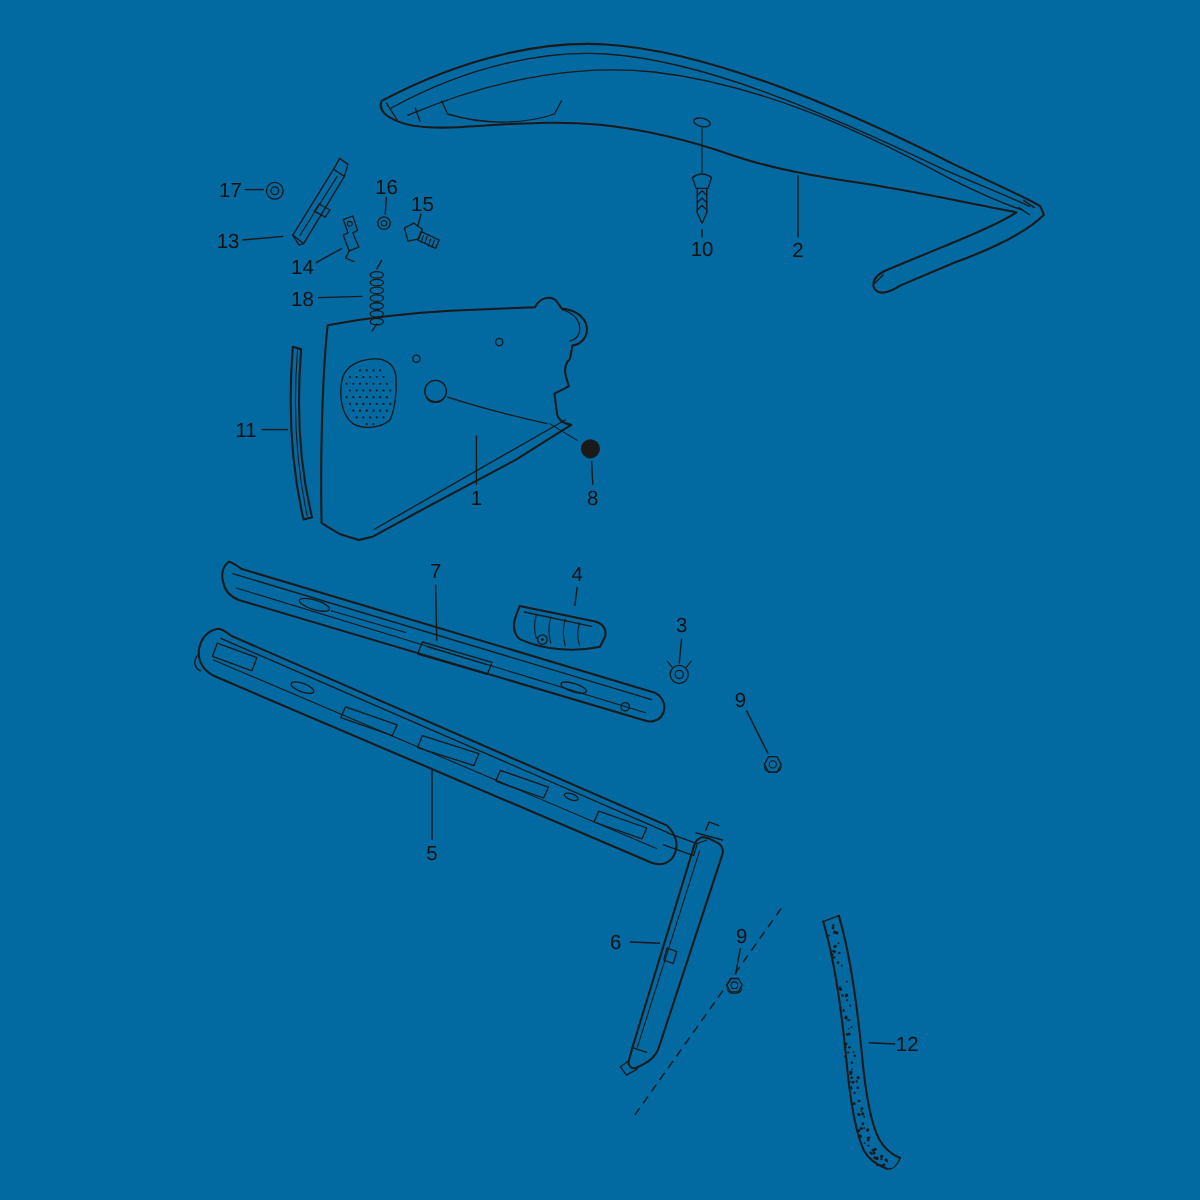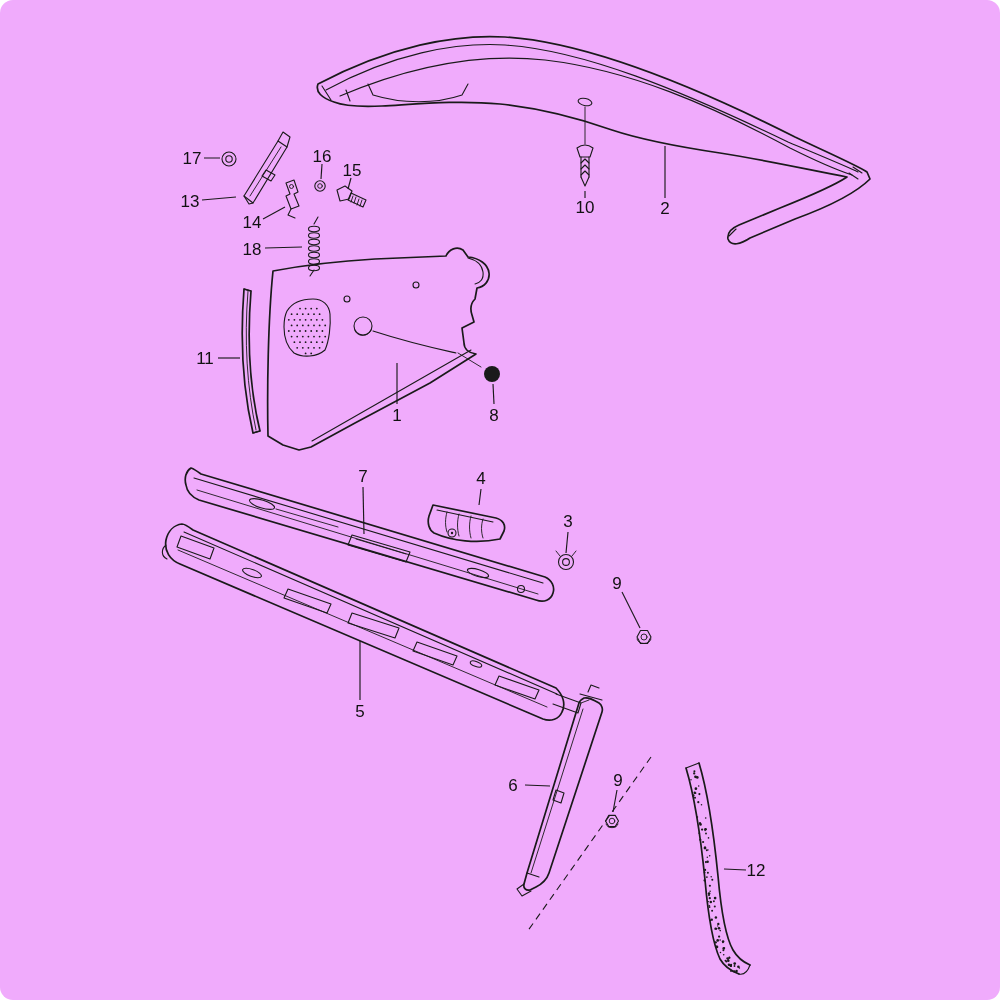--- a/index.html
+++ b/index.html
@@ -1,17 +1,17 @@
 <!DOCTYPE html>
 <html><head>
 <meta charset="utf-8">
 <style>
   html,body{margin:0;padding:0;background:#ffffff;}
-  .stage{position:relative;width:1000px;height:1000px;background:#f0abfc;overflow:hidden;
-         font-family:"Liberation Sans",sans-serif;border-radius:13px;}
+  .stage{position:relative;width:1000px;height:1000px;background:#0369a1;overflow:hidden;
+         font-family:"Liberation Sans",sans-serif;}
   svg{position:absolute;left:0;top:0;}
   .o{fill:none;stroke:#1a1a1a;stroke-width:1.7;stroke-linejoin:round;stroke-linecap:round;}
   .d{fill:none;stroke:#1a1a1a;stroke-width:1.1;stroke-linejoin:round;stroke-linecap:round;}
   .t{fill:none;stroke:#1a1a1a;stroke-width:0.9;stroke-linejoin:round;stroke-linecap:round;}
   .fillb{fill:#1a1a1a;stroke:none;}
   .leader{fill:none;stroke:#1a1a1a;stroke-width:1.15;}
   .dash{fill:none;stroke:#1a1a1a;stroke-width:1.1;stroke-dasharray:7 5;}
   .callout{font-family:"Liberation Sans",sans-serif;font-size:17px;fill:#111;text-anchor:middle;}
 </style>
 </head>

